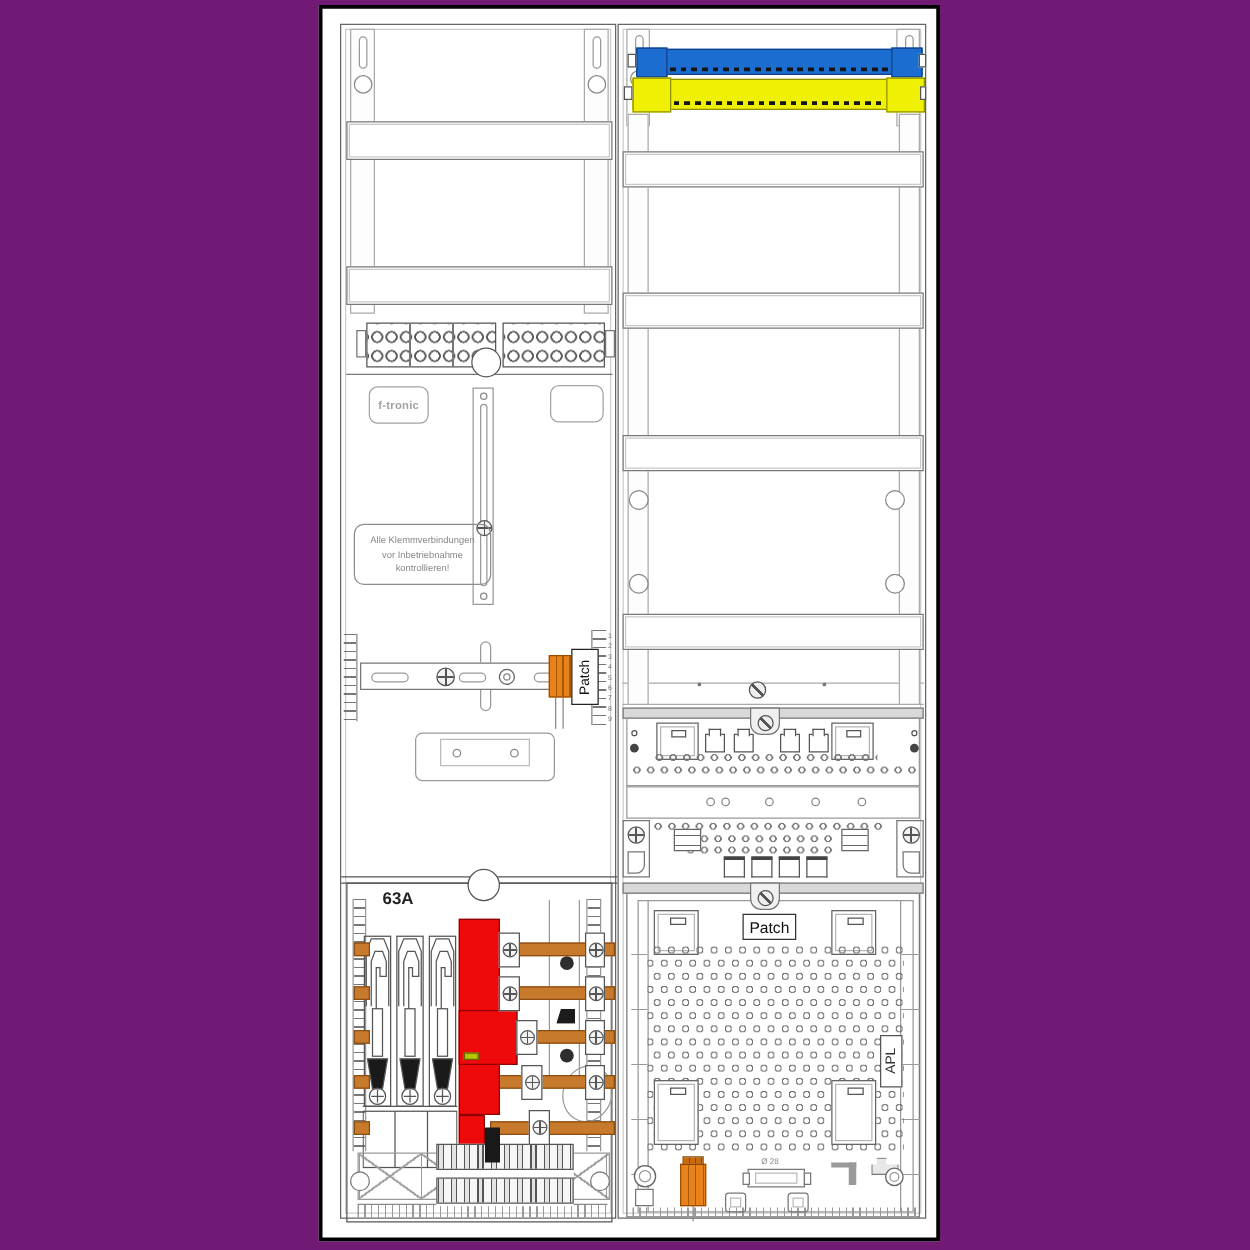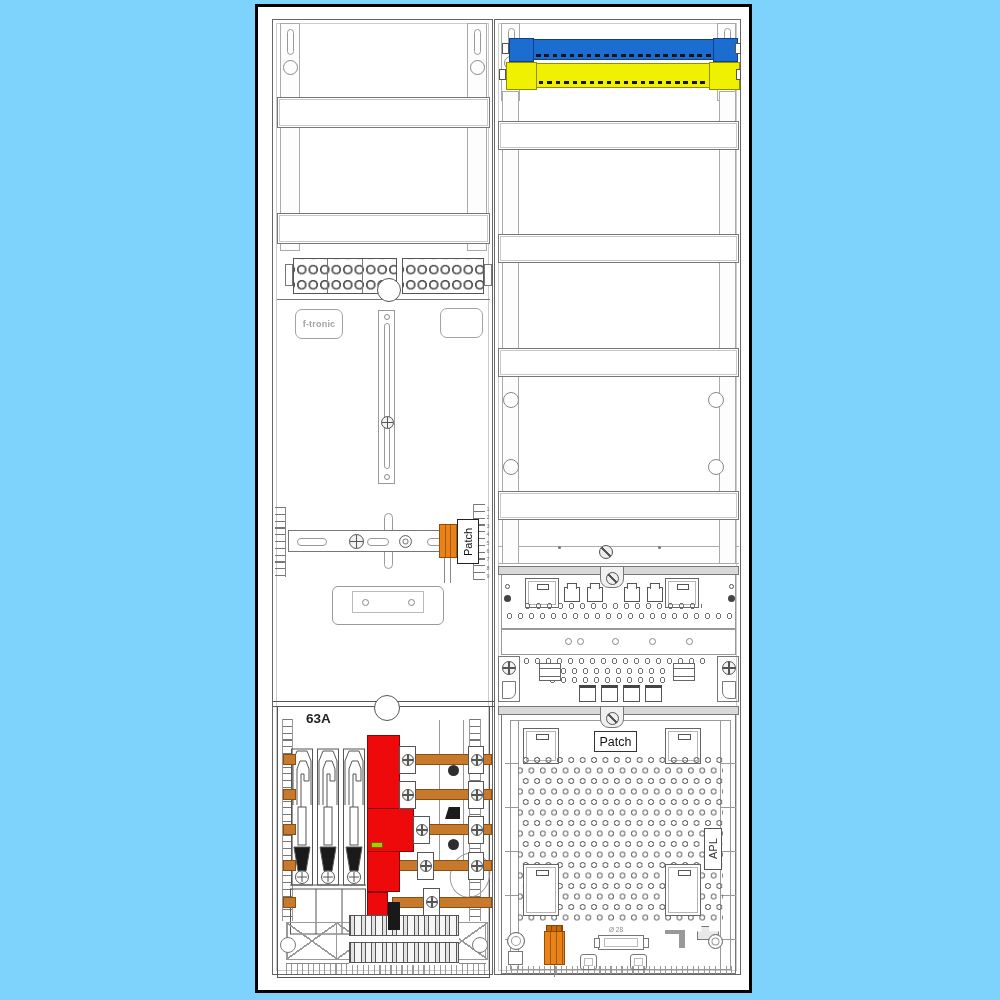--- a/index.html
+++ b/index.html
@@ -1,18 +1,18 @@
 <!DOCTYPE html>
 <html><head>
 <meta charset="utf-8">
 <style>
   *{margin:0;padding:0;box-sizing:border-box}
   html,body{background:#fff}
   body{width:1000px;height:1000px;font-family:"Liberation Sans",sans-serif;position:relative}
-  #page{position:relative;width:1000px;height:1000px;background:#7dd3fc;overflow:hidden}
+  #page{position:relative;width:1000px;height:1000px;background:#701a75;overflow:hidden}
   .abs{position:absolute}
   .b5{border:1px solid #555}
   .b7{border:1px solid #777}
   .b9{border:1px solid #999}
   .bb{border:1px solid #bbb}
   .w{background:#fff}
   .rnd{border-radius:50%}
   .col{position:absolute;border:1px solid #666;background:#fff;outline:1px solid #ccc;outline-offset:-5px}
   .band{position:absolute;background:#fff;border:1px solid #777;outline:1px solid #c8c8c8;outline-offset:-3px;z-index:2}
   .rail{position:absolute;border:1px solid #aaa;background:#fdfdfd;z-index:1}
@@ -93,20 +93,26 @@
     </div>
     <div class="abs" style="left:167px;top:288px;width:43px;height:30px;border:1.5px solid #a3a3a3;border-radius:7px"></div>
 
     <div class="abs b9 w" style="left:105px;top:290px;width:17px;height:174px">
       <div class="ring" style="left:5px;top:3px;width:6px;height:6px"></div>
       <div class="slot" style="left:5px;top:12px;width:6px;height:146px"></div>
       <div class="screw" style="left:2px;top:105px;width:13px;height:13px"></div>
       <div class="ring" style="left:5px;top:163px;width:6px;height:6px"></div>
     </div>
 
+    <div class="abs" style="left:10px;top:399px;width:110px;height:49px;border:1.2px solid #8d8d8d;border-radius:8px;
+                display:flex;flex-direction:column;align-items:center;justify-content:center;line-height:1.55">
+      <span class="lbl" style="font-size:7.5px">Alle Klemmverbindungen</span>
+      <span class="lbl" style="font-size:7.5px">vor Inbetriebnahme</span>
+      <span class="lbl" style="font-size:7.5px">kontrollieren!</span>
+    </div>
 
     <div class="abs ticks" style="left:2px;top:487px;width:11px;height:70px;border-right:1px solid #888"></div>
     <div class="abs ticks" style="left:200px;top:484px;width:12px;height:76px;border-left:1px solid #888"></div>
     <div class="abs" style="left:211px;top:486px;width:8px;height:73px;display:flex;flex-direction:column;justify-content:space-between;align-items:center">
       <span style="font-size:5.5px;color:#777">1</span>
       <span style="font-size:5.5px;color:#777">2</span>
       <span style="font-size:5.5px;color:#777">3</span>
       <span style="font-size:5.5px;color:#777">4</span>
       <span style="font-size:5.5px;color:#777">5</span>
       <span style="font-size:5.5px;color:#777">6</span>

